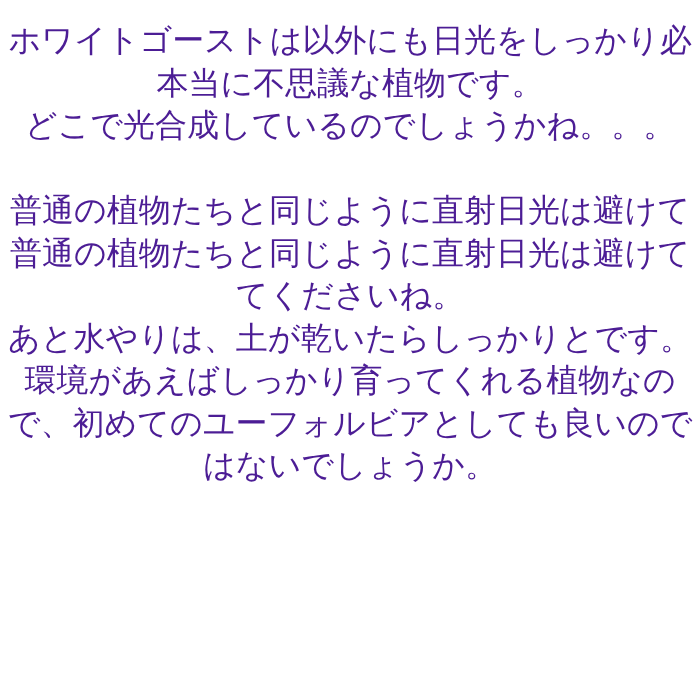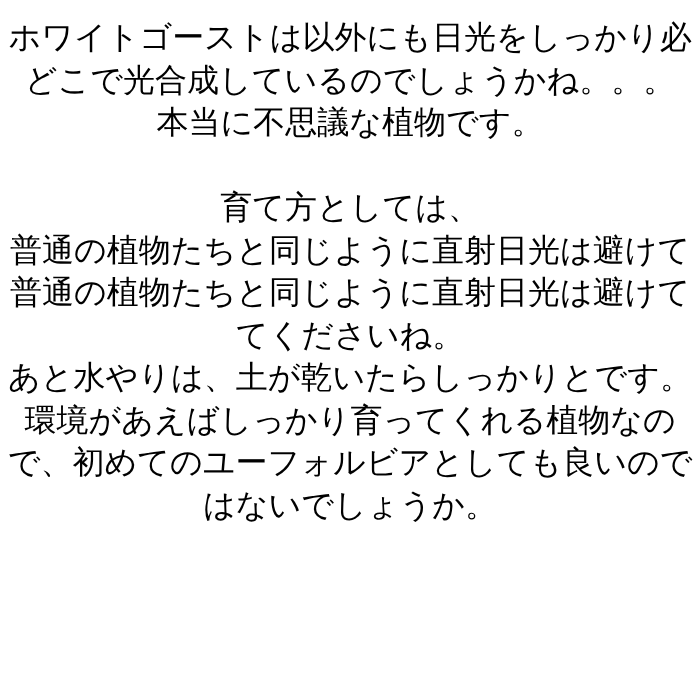--- a/index.html
+++ b/index.html
@@ -33,26 +33,25 @@
     width: 100%;
     height: 42.5px;
     line-height: 42.5px;
     white-space: nowrap;
   }
 </style>
 </head>
 <body style="background: rgb(255, 255, 255);">
 
 <div class="page">
-  <div class="text-block" style="color: #000000; font-family: Liberation Mono, monospace;">
+  <div class="text-block" style="color: #4c1d95;">
     <span class="line">ホワイトゴーストは以外にも日光をしっかり必</span>
+    <span class="line">本当に不思議な植物です。</span>
     <span class="line">どこで光合成しているのでしょうかね。。。</span>
-    <span class="line">本当に不思議な植物です。</span>
     <span class="line"></span>
-    <span class="line">育て方としては、</span>
     <span class="line">普通の植物たちと同じように直射日光は避けて</span>
     <span class="line">普通の植物たちと同じように直射日光は避けて</span>
     <span class="line">てくださいね。</span>
     <span class="line">あと水やりは、土が乾いたらしっかりとです。</span>
     <span class="line">環境があえばしっかり育ってくれる植物なの</span>
     <span class="line">で、初めてのユーフォルビアとしても良いので</span>
     <span class="line">はないでしょうか。</span>
   </div>
 </div>
 

